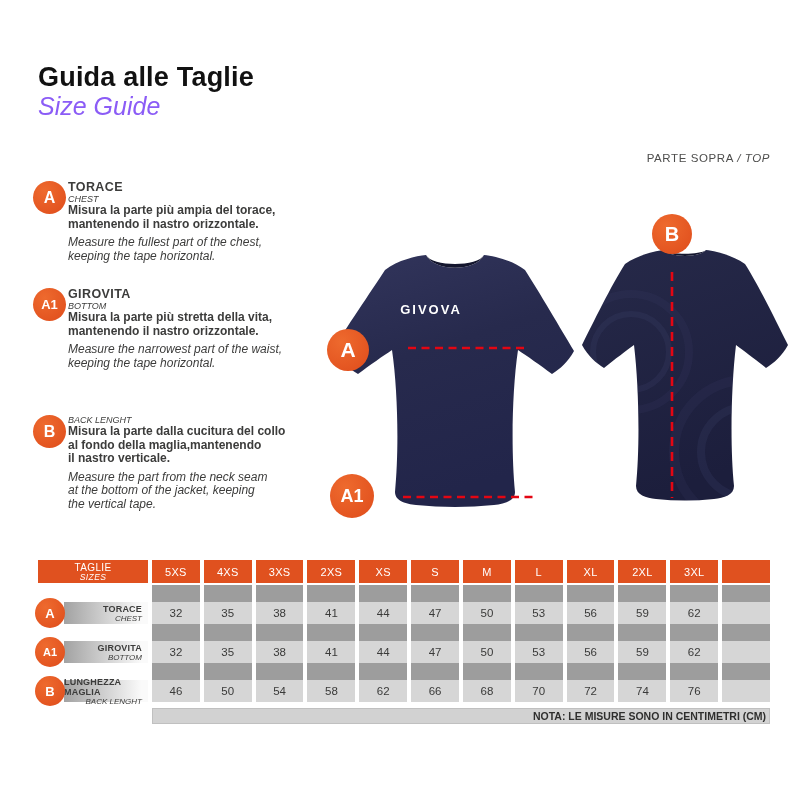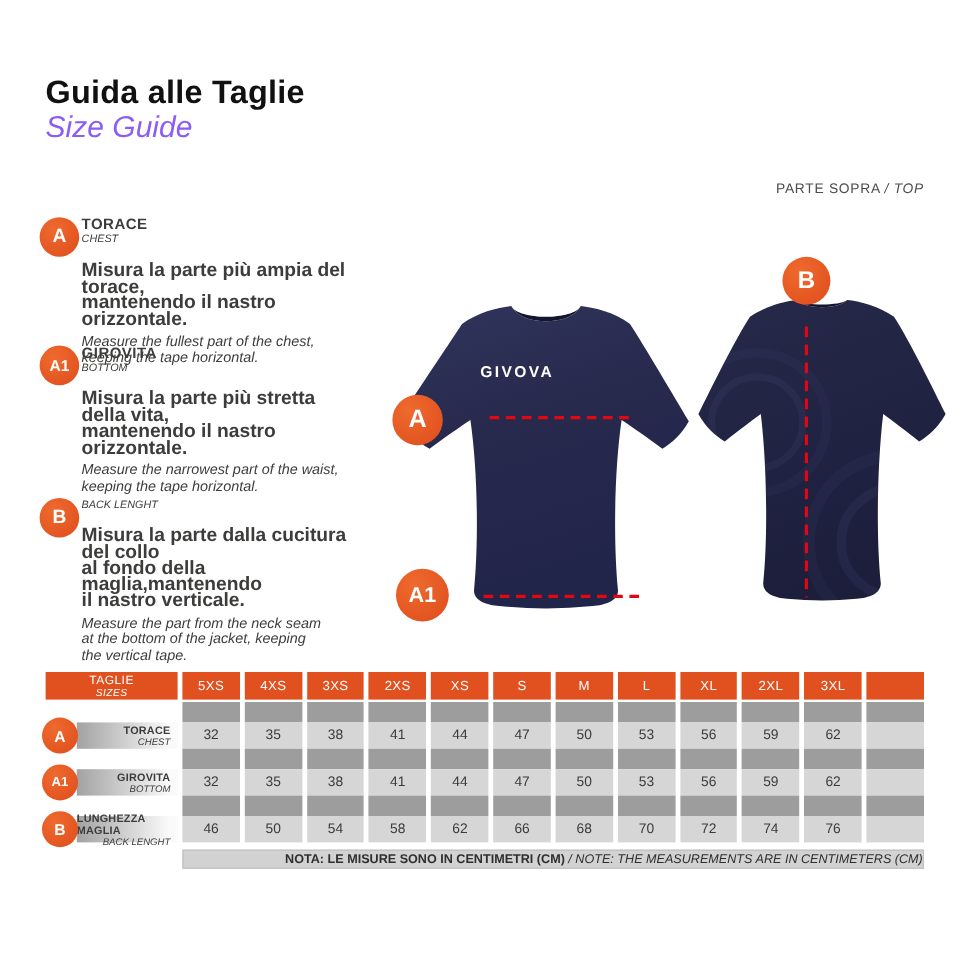--- a/index.html
+++ b/index.html
@@ -20,21 +20,21 @@
   .m-badge {
     position:absolute; left:0; top:0; width:33px; height:33px; border-radius:50%;
     background:radial-gradient(circle at 35% 30%, #ee6a2e, #df4c1b);
     color:#fff; font-weight:bold; font-size:16px;
     display:flex; align-items:center; justify-content:center;
   }
   .m-badge.small { font-size:13px; }
   .m-body { margin-left:35px; }
   .m-title { font-size:12.5px; font-weight:bold; letter-spacing:0.4px; color:#3c3c3b; line-height:13px; }
   .m-subtitle { font-size:9px; font-style:italic; color:#3c3c3b; line-height:10px; }
-  .m-text-it { font-size:16px; font-weight:bold; line-height:13.5px; margin-top:15px; white-space:pre-line; }
+  .m-text-it { font-size:12px; font-weight:bold; line-height:13.5px; margin-top:0; white-space:pre-line; }
   .m-text-en { font-size:12px; font-style:italic; line-height:13.5px; margin-top:5px; white-space:pre-line; }
 
   
   .fig-badge {
     position:absolute; border-radius:50%;
     background:radial-gradient(circle at 35% 30%, #ee6a2e, #df4c1b);
     color:#fff; font-weight:bold; display:flex; align-items:center; justify-content:center;
     z-index:5;
   }
   .fig-a  { left:327px; top:329px; width:42px; height:42px; font-size:21px; }
@@ -312,15 +312,14 @@
       <div class="vcell">68</div>
       <div class="vcell">70</div>
       <div class="vcell">72</div>
       <div class="vcell">74</div>
       <div class="vcell">76</div>
       <div class="vcell"></div>
     </div>
 
   <div class="note-bar">
     <span class="note-bold">NOTA: LE MISURE SONO IN CENTIMETRI (CM) </span>
-      <span class="note-italic">/ NOTE: THE MEASUREMENTS ARE IN CENTIMETERS (CM)</span>
   </div>
 </div>
 
 </body></html>

